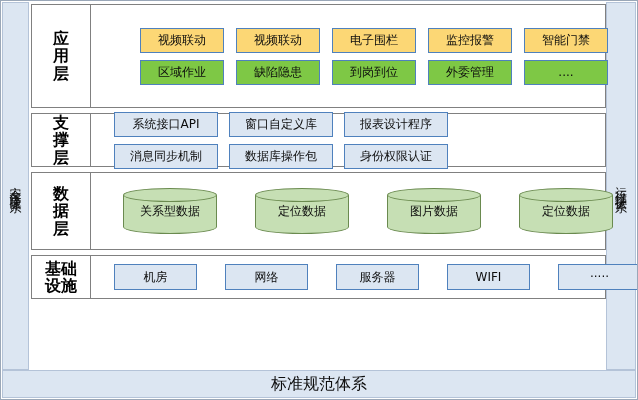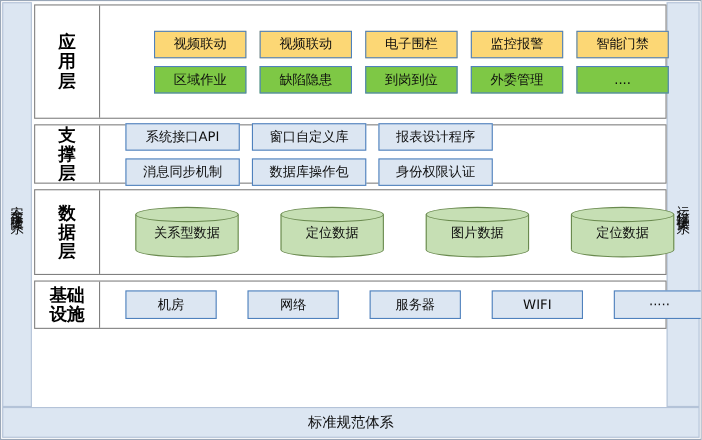--- a/index.html
+++ b/index.html
@@ -176,21 +176,21 @@
     left: 1px;
     right: 1px;
     bottom: 1px;
     height: 28px;
     box-sizing: border-box;
     background: #dce6f2;
     border: 1px solid #b4c3d8;
     display: flex;
     align-items: center;
     justify-content: center;
-    font-size: 13px;
+    font-size: 16px;
     color: #0d0d0d;
   }
 </style>
 </head>
 <body>
 
 <div id="root">
 
   <div class="side-band left">
     <span class="vtext">安全保障体系</span>

